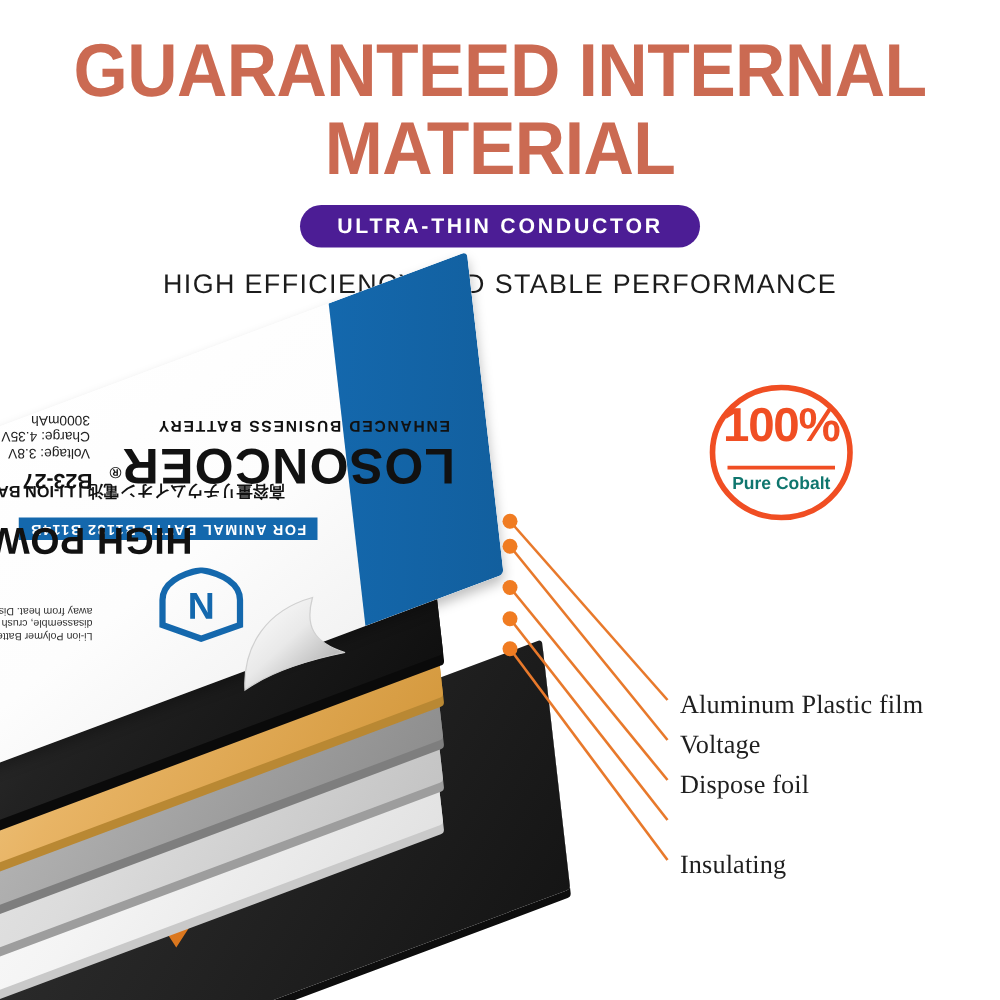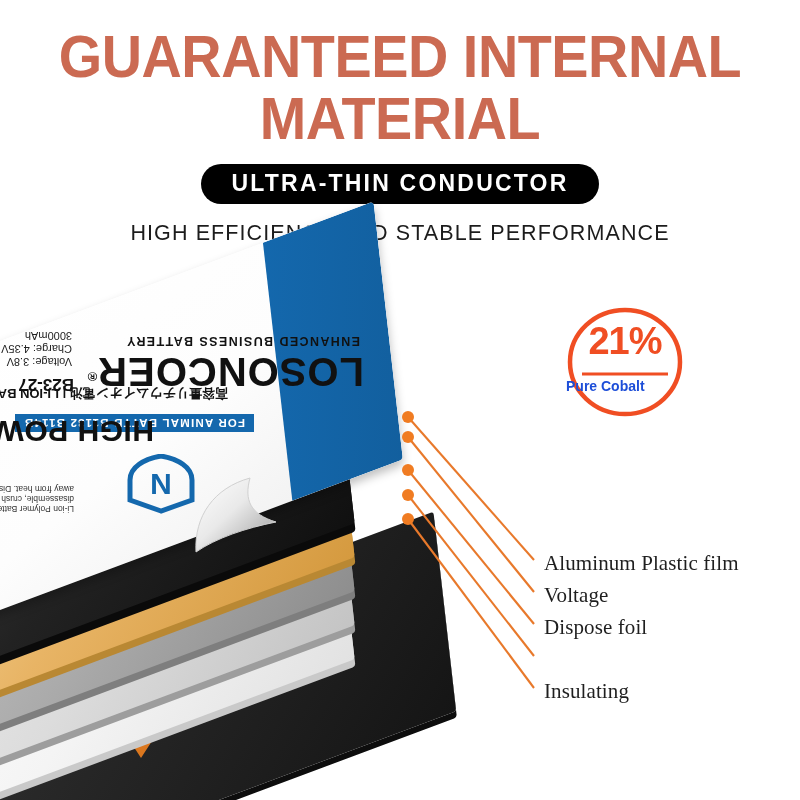--- a/index.html
+++ b/index.html
@@ -24,24 +24,24 @@
     letter-spacing:-0.5px;
     transform:scaleX(0.93);
     margin:0;
     padding-top:28px;
     white-space:nowrap;
   }
   .title-l2{padding-top:4px;}
   .pillwrap{margin-top:16px;}
   .pill{
     display:inline-block;
-    background:#000000;
+    background:#4c1d95;
     color:#ffffff;
     font-weight:bold;
-    font-size:23px;
+    font-size:17px;
     letter-spacing:2.2px;
     padding:8px 30px 9px 30px;
     border-radius:20px;
     line-height:1;
   }
   .subtitle{
     margin-top:17px;
     color:#1c1c1c;
     font-size:21.5px;
     letter-spacing:1.1px;
@@ -187,22 +187,22 @@
     width:118px;height:112px;
   }
   .badge-pct{
     position:absolute;left:0;top:14px;width:118px;
     text-align:center;
     font-size:38px;font-weight:bold;color:#f04e23;
     letter-spacing:-1px;
   }
   .badge-sub{
     position:absolute;left:0;top:72px;width:118px;
-    text-align:left;
-    font-size:14px;font-weight:bold;color:#1d4ed8;
+    text-align:center;
+    font-size:14px;font-weight:bold;color:#0f766e;
   }
 </style>
 </head>
 <body>
 
 <div id="page">
 
   <div class="header">
     <div class="title">GUARANTEED INTERNAL</div>
     <div class="title title-l2">MATERIAL</div>
@@ -320,18 +320,18 @@
     <div class="callout-label" style="left:544px;top:583px;">Voltage</div>
     <div class="callout-label" style="left:544px;top:615px;">Dispose foil</div>
     <div class="callout-label" style="left:544px;top:679px;">Insulating</div>
 
 
     <div class="badge100">
       <svg width="118" height="112" viewBox="0 0 118 112" style="position:absolute;left:0;top:0;">
         <ellipse cx="59" cy="56" rx="55" ry="52" fill="none" stroke="#f04e23" stroke-width="4.5"></ellipse>
         <line x1="16" y1="68" x2="102" y2="68" stroke="#f04e23" stroke-width="3"></line>
       </svg>
-      <div class="badge-pct">21%</div>
+      <div class="badge-pct">100%</div>
       <div class="badge-sub">Pure Cobalt</div>
     </div>
 
   </div>
 </div>
 
 </body></html>

